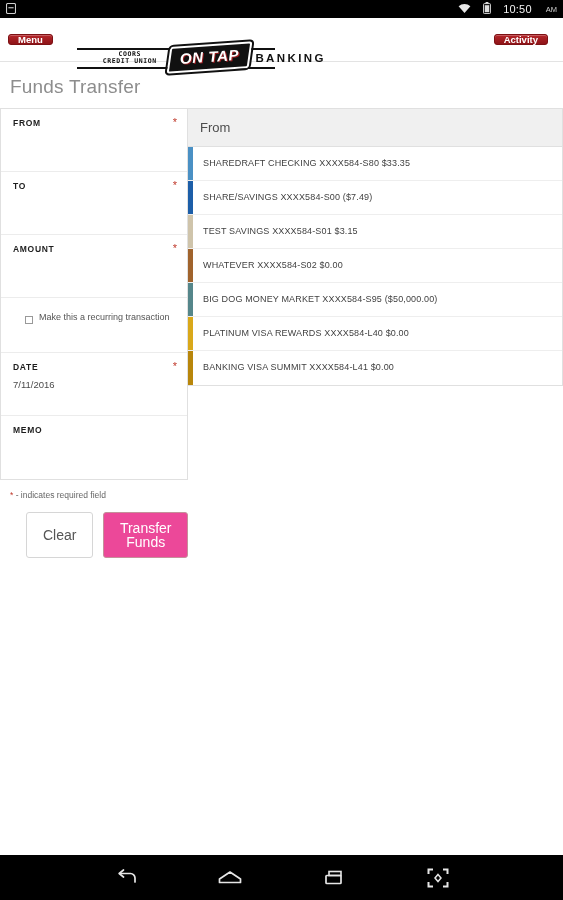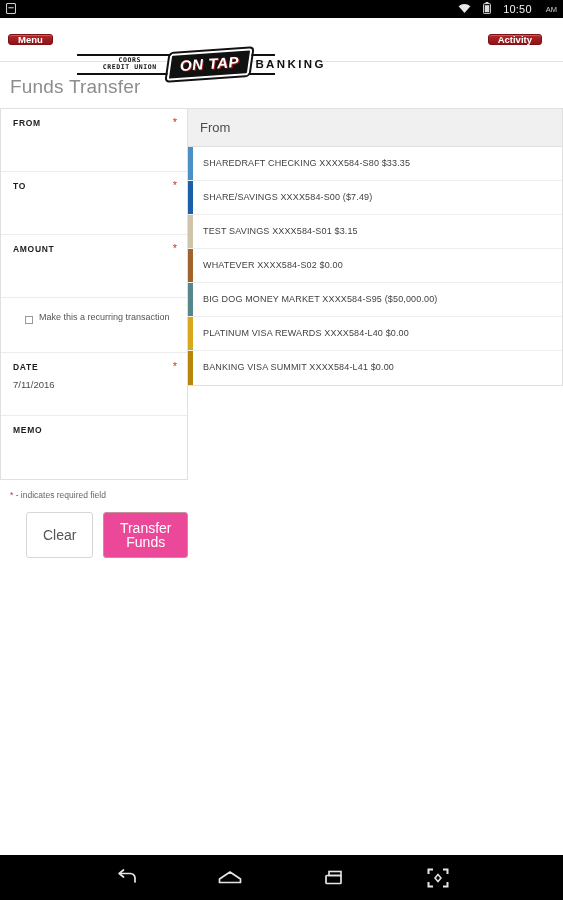--- a/index.html
+++ b/index.html
@@ -40,25 +40,25 @@
     border:1px solid #7d1114;
     border-radius:3px;
     font-size:9.5px;
     font-weight:bold;
     padding:0 9px;
     line-height:1;
     cursor:pointer;
     box-shadow:0 1px 0 rgba(255,255,255,.25) inset;
   }
   .menu-btn{ margin-left:8px; }
-  .activity-btn{ margin-right:21px; }
+  .activity-btn{ margin-right:15px; }
 
   .logo-wrap{
     flex:1;
-    display:flex; align-items:flex-end; justify-content:flex-start;
+    display:flex; align-items:center; justify-content:flex-start;
     padding-left:24px;
     position:relative;
     height:100%;
     margin-top:36px;
   }
   .logo{
     position:relative;
     display:flex; align-items:center;
     height:30px;
   }

